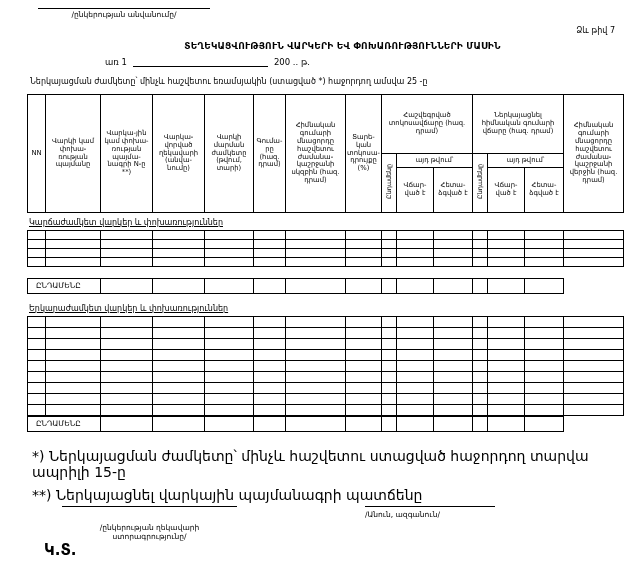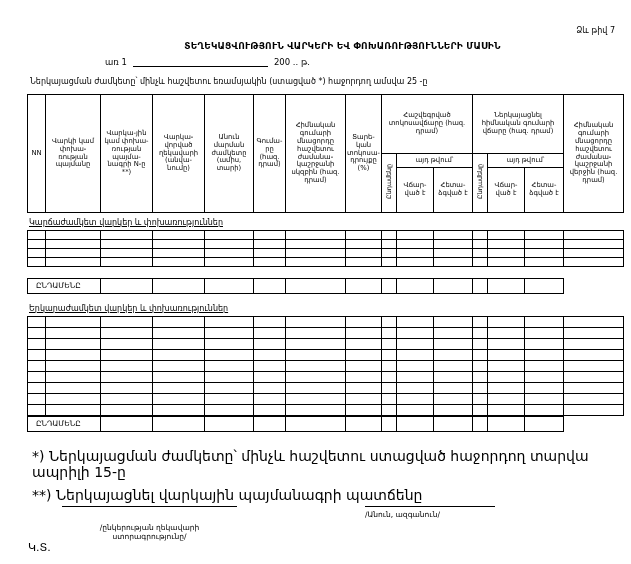--- a/index.html
+++ b/index.html
@@ -46,27 +46,30 @@
   .section-long { margin-top:10px; }
 
   .footnotes { position:absolute; top:448px; left:32px; font-size:14px; }
   .footnotes div { margin-bottom:7px; }
 
   .sig-left { position:absolute; top:500px; left:62px; width:175px; text-align:center; font-size:7.5px; }
   .sig-right { position:absolute; top:500px; left:365px; width:130px; text-align:left; font-size:7.5px; }
   .sig-line { border-bottom:1.2px solid #000; height:6px; margin-bottom:3px; }
   .sig-left .sig-caption { width:120px; margin:16px auto; }
 
-  .seal { position:absolute; left:28px; top:541px; font-size:11px; }
+  .seal { position:absolute; left:44px; top:541px; font-size:15px;font-weight:bold; }
 </style>
 </head>
 <body>
 
 <div class="sheet">
 
+  <div class="company-line">
+    <span>/ընկերության անվանումը/</span>
+  </div>
 
   <div class="form-no">Ձև թիվ 7</div>
 
   <div class="title">ՏԵՂԵԿԱՑՎՈՒԹՅՈՒՆ ՎԱՐԿԵՐԻ ԵՎ ՓՈԽԱՌՈՒԹՅՈՒՆՆԵՐԻ ՄԱՍԻՆ</div>
 
   <div class="date-line">
     <span>առ 1</span><span class="date-blank"></span><span>200 .. թ.</span>
   </div>
 
   <div class="deadline">Ներկայացման ժամկետը՝  մինչև հաշվետու եռամսյակին (ստացված *) հաջորդող  ամսվա 25 -ը</div>
@@ -90,21 +93,21 @@
         <col style="width:37px">
           <col style="width:39px">
           <col style="width:60px">
       </colgroup>
       <tbody>
           <tr class="hrow1">
         <th rowspan="3">NN</th>
         <th rowspan="3">Վարկի կամ փոխա-ռության պայմանը</th>
         <th rowspan="3">Վարկա-յին կամ փոխա-ռության պայմա-նագրի N-ը **)</th>
         <th rowspan="3">Վարկա-վորված ղեկավարի (անվա-նումը)</th>
-        <th rowspan="3">Անուն մարման ժամկետը (ամիս, տարի)</th>
+        <th rowspan="3">Վարկի մարման ժամկետը (թվում, տարի)</th>
         <th rowspan="3">Գումա-րը (հազ. դրամ)</th>
         <th rowspan="3">Հիմնական գումարի մնացորդը հաշվետու ժամանա-կաշրջանի սկզբին (հազ. դրամ)</th>
         <th rowspan="3">Տարե-կան տոկոսա-դրույքը (%)</th>
         <th colspan="3">Հաշվեգրված տոկոսավճարը (հազ. դրամ)</th>
         <th colspan="3">Ներկայացնել հիմնական գումարի վճարը (հազ. դրամ)</th>
         <th rowspan="3">Հիմնական գումարի մնացորդը հաշվետու ժամանա-կաշրջանի վերջին (հազ. դրամ)</th>
       </tr>
       <tr class="hrow2">
         <th rowspan="2">
           <span class="vtext">Ընդամենը</span>

